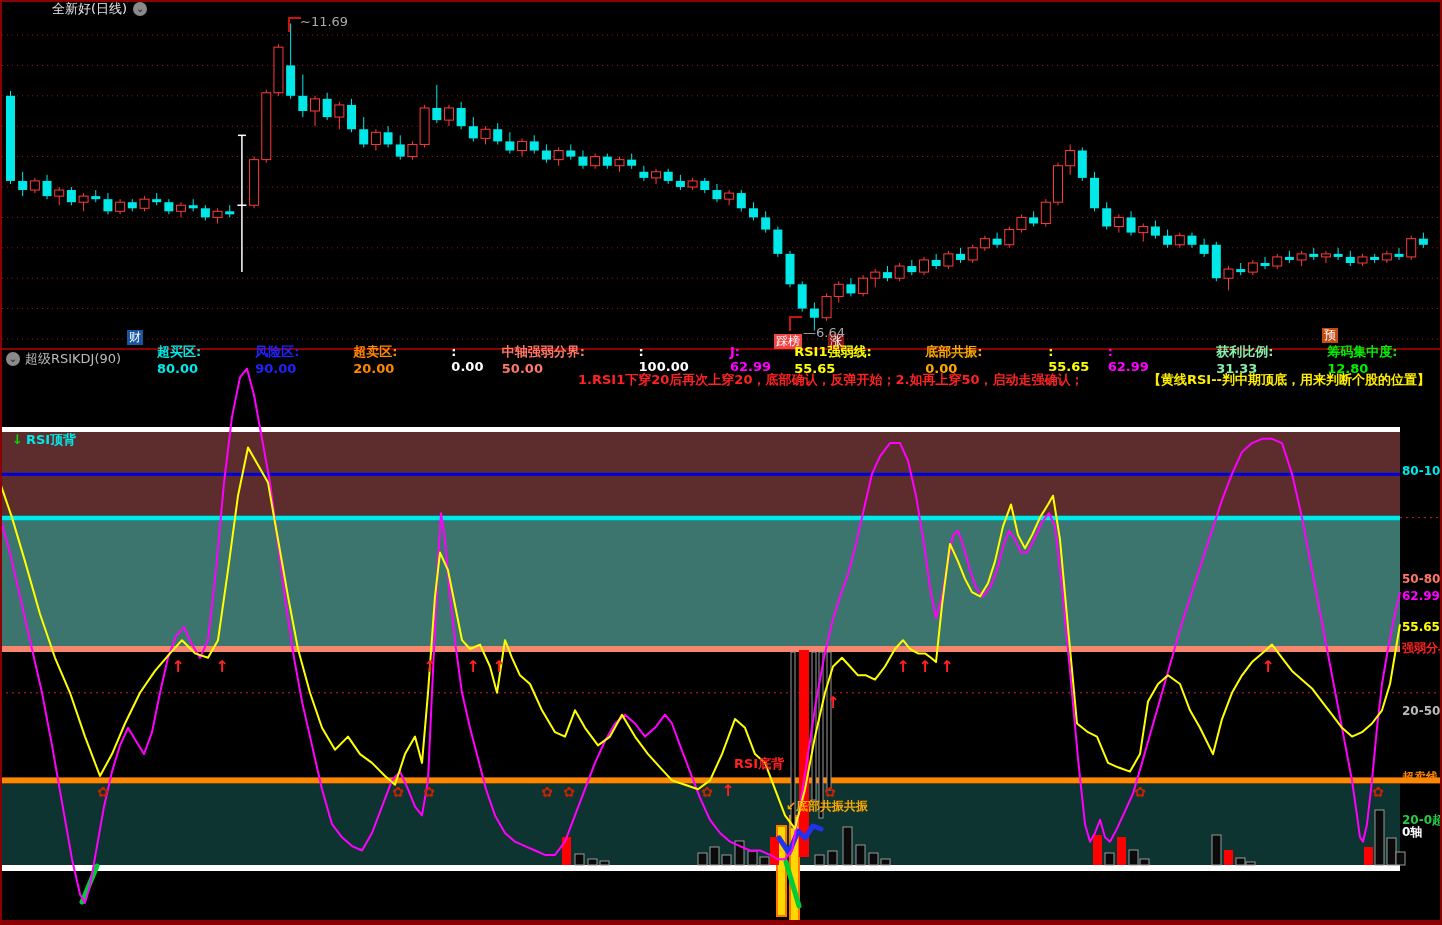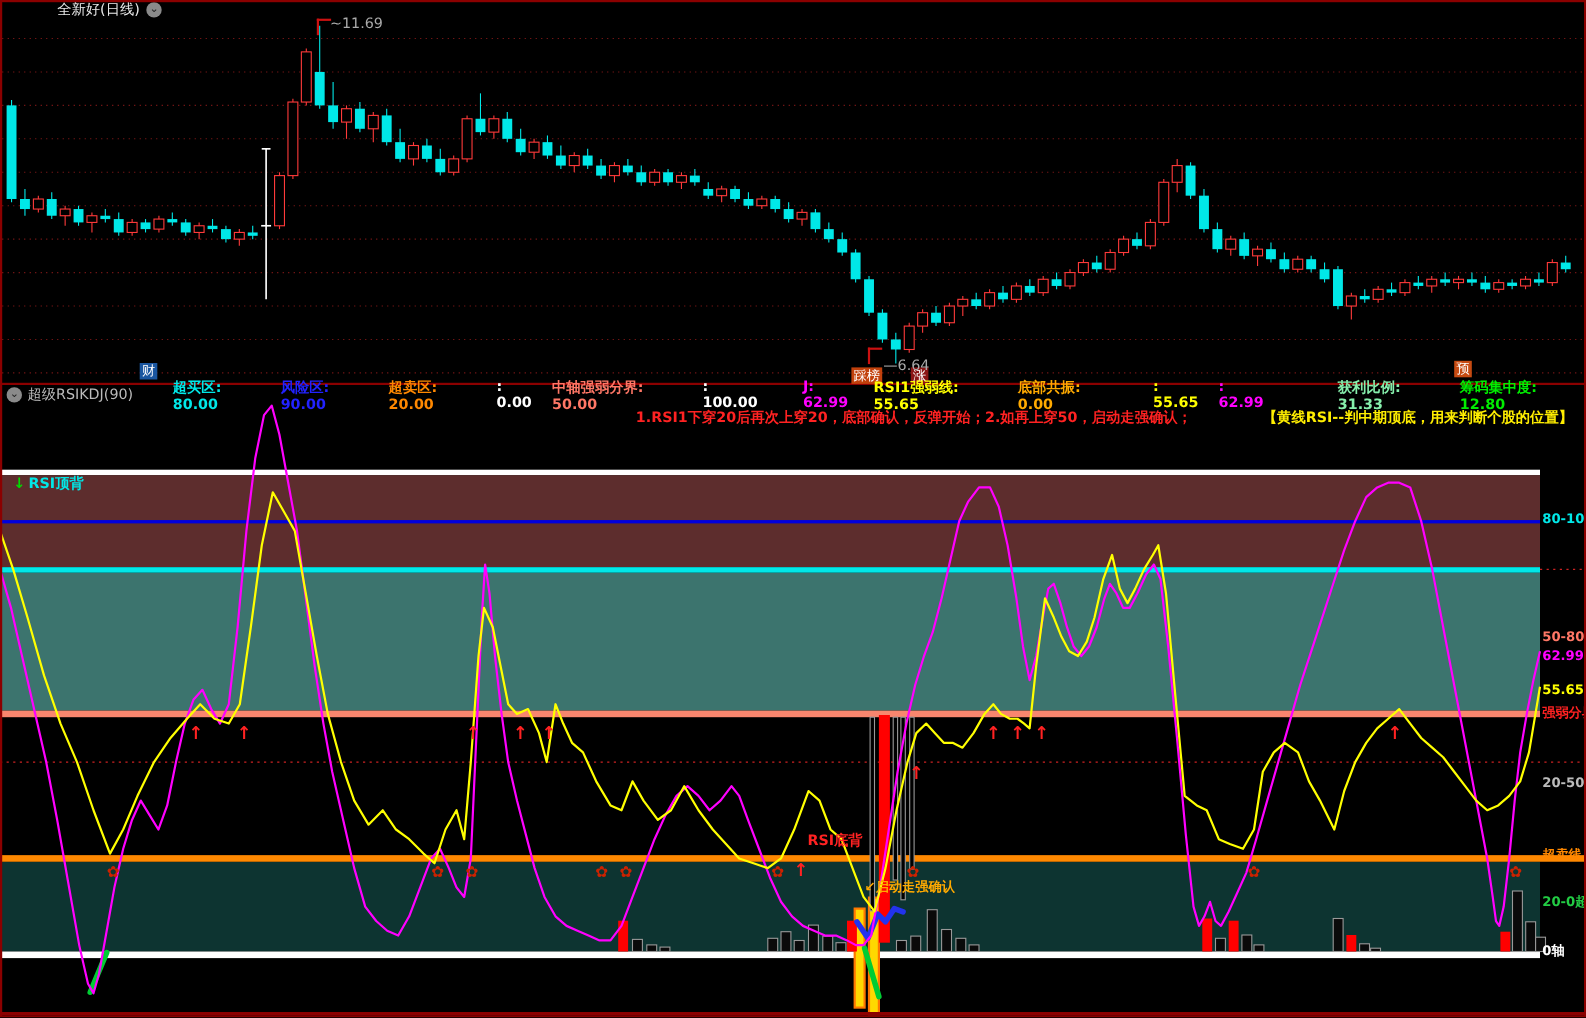--- a/index.html
+++ b/index.html
@@ -409,37 +409,37 @@
 </div>
 
 <div class="overlay hint-red">1.RSI1下穿20后再次上穿20，底部确认，反弹开始；2.如再上穿50，启动走强确认；</div>
 <div class="overlay hint-yellow">【黄线RSI--判中期顶底，用来判断个股的位置】</div>
 
 <div class="overlay rsi-top">
   <span class="arr">↓</span><span>RSI顶背</span>
 </div>
 <div class="overlay rsi-bottom">RSI底背</div>
 <div class="overlay resonance">
-  <span>↙</span><span>启动走强确认</span>
+  <span>↙</span><span>底部共振共振</span>
 </div>
 
 <div id="scale-labels">
     <span class="scale-label" style="color: rgb(0, 232, 232); top: 464px;">80-100</span>
     <span class="scale-label" style="color: rgb(255, 119, 102); top: 571px;">50-80强</span>
     <span class="scale-label" style="color: rgb(255, 0, 255); top: 589px;">62.993</span>
     <span class="scale-label" style="color: rgb(255, 255, 0); top: 620px;">55.653</span>
     <span class="scale-label" style="color: rgb(255, 34, 34); top: 640px;">强弱分界</span>
     <span class="scale-label" style="color: rgb(187, 187, 187); top: 703px;">20-50弱</span>
     <span class="scale-label" style="color: rgb(255, 136, 0); top: 769px;">超卖线</span>
     <span class="scale-label" style="color: rgb(34, 204, 68); top: 812px;">20-0超卖</span>
-    <span class="scale-label" style="color: rgb(255, 255, 255); top: 856px;">0轴</span>
+    <span class="scale-label" style="color: rgb(255, 255, 255); top: 824px;">0轴</span>
   </div>
 <div id="badges">
     <span class="badge" style="background: rgb(26, 86, 160); left: 127px; top: 330px;">财</span>
-    <span class="badge" style="background: #c2410c; left: 774px; top: 334px;">踩榜</span>
+    <span class="badge" style="background: #ef4444; left: 774px; top: 334px;">踩榜</span>
     <span class="badge" style="background: rgb(139, 21, 21); left: 828px; top: 334px;">涨</span>
     <span class="badge" style="background: rgb(198, 75, 18); left: 1322px; top: 328px;">预</span>
   </div>
 
 <span class="red-corner" style="left:288px;top:17px;"></span>
 <div class="overlay ann" style="left:300px;top:14px;">~11.69</div>
 <span class="red-corner" style="left:789px;top:316px;"></span>
 <div class="overlay ann" style="left:803px;top:325px;">—6.64</div>
 
 </body></html>

